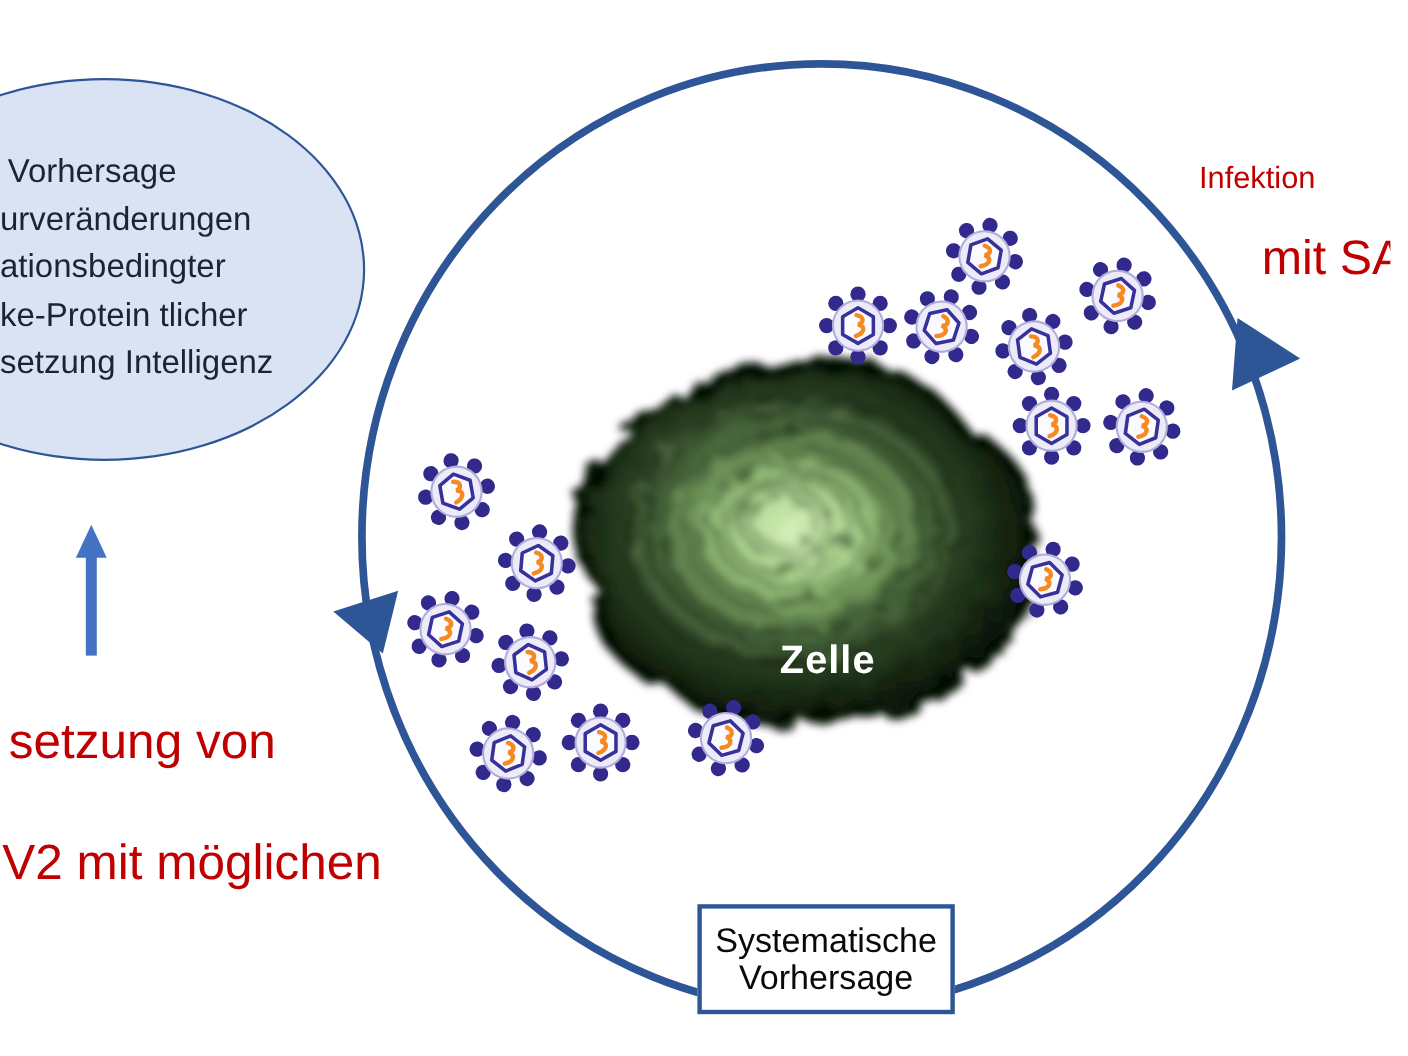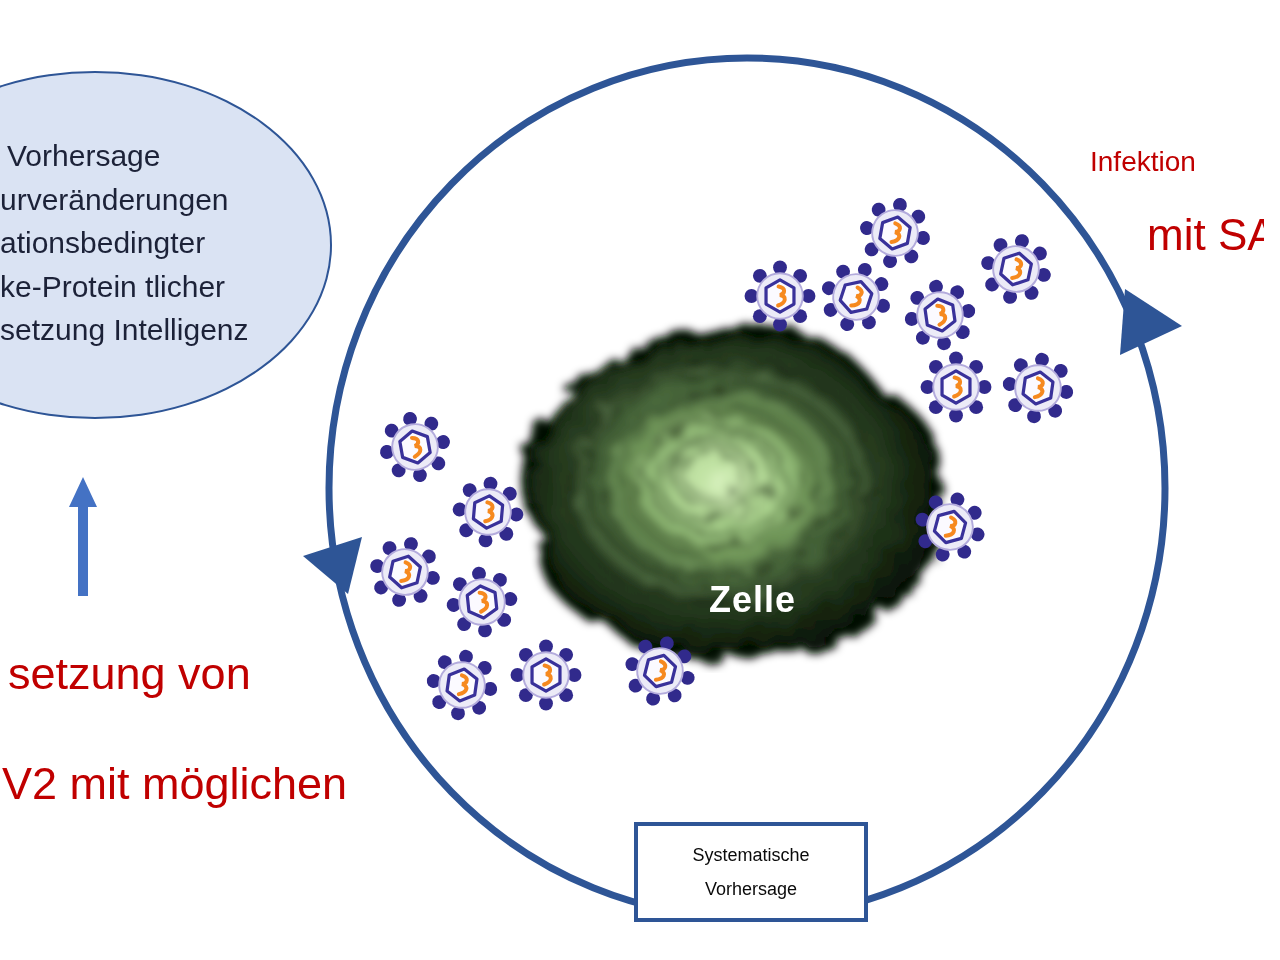--- a/index.html
+++ b/index.html
@@ -31,21 +31,21 @@
               color:#ffffff;font-size:36px;font-weight:bold;letter-spacing:1px;}
 
   
   #virus-layer{left:0;top:0;width:1280px;height:960px;z-index:6;pointer-events:none;}
   .virus{position:absolute;width:76px;height:76px;}
 
   
   #reinfection-box{left:634px;top:822px;width:226px;height:92px;background:#ffffff;
                    border:4px solid #2e5596;z-index:7;display:flex;flex-direction:column;
                    justify-content:center;align-items:center;color:#0a0a0a;
-                   font-size:18px;line-height:34px;}
+                   font-size:31px;line-height:34px;}
   #reinfection-box div{white-space:nowrap;}
 </style>
 </head>
 <body>
 
 <div id="slide">
 
   <div id="bubble" class="abs"></div>
   <div id="bubble-text" class="abs">
     <div class="bline">Vorhersage</div>

